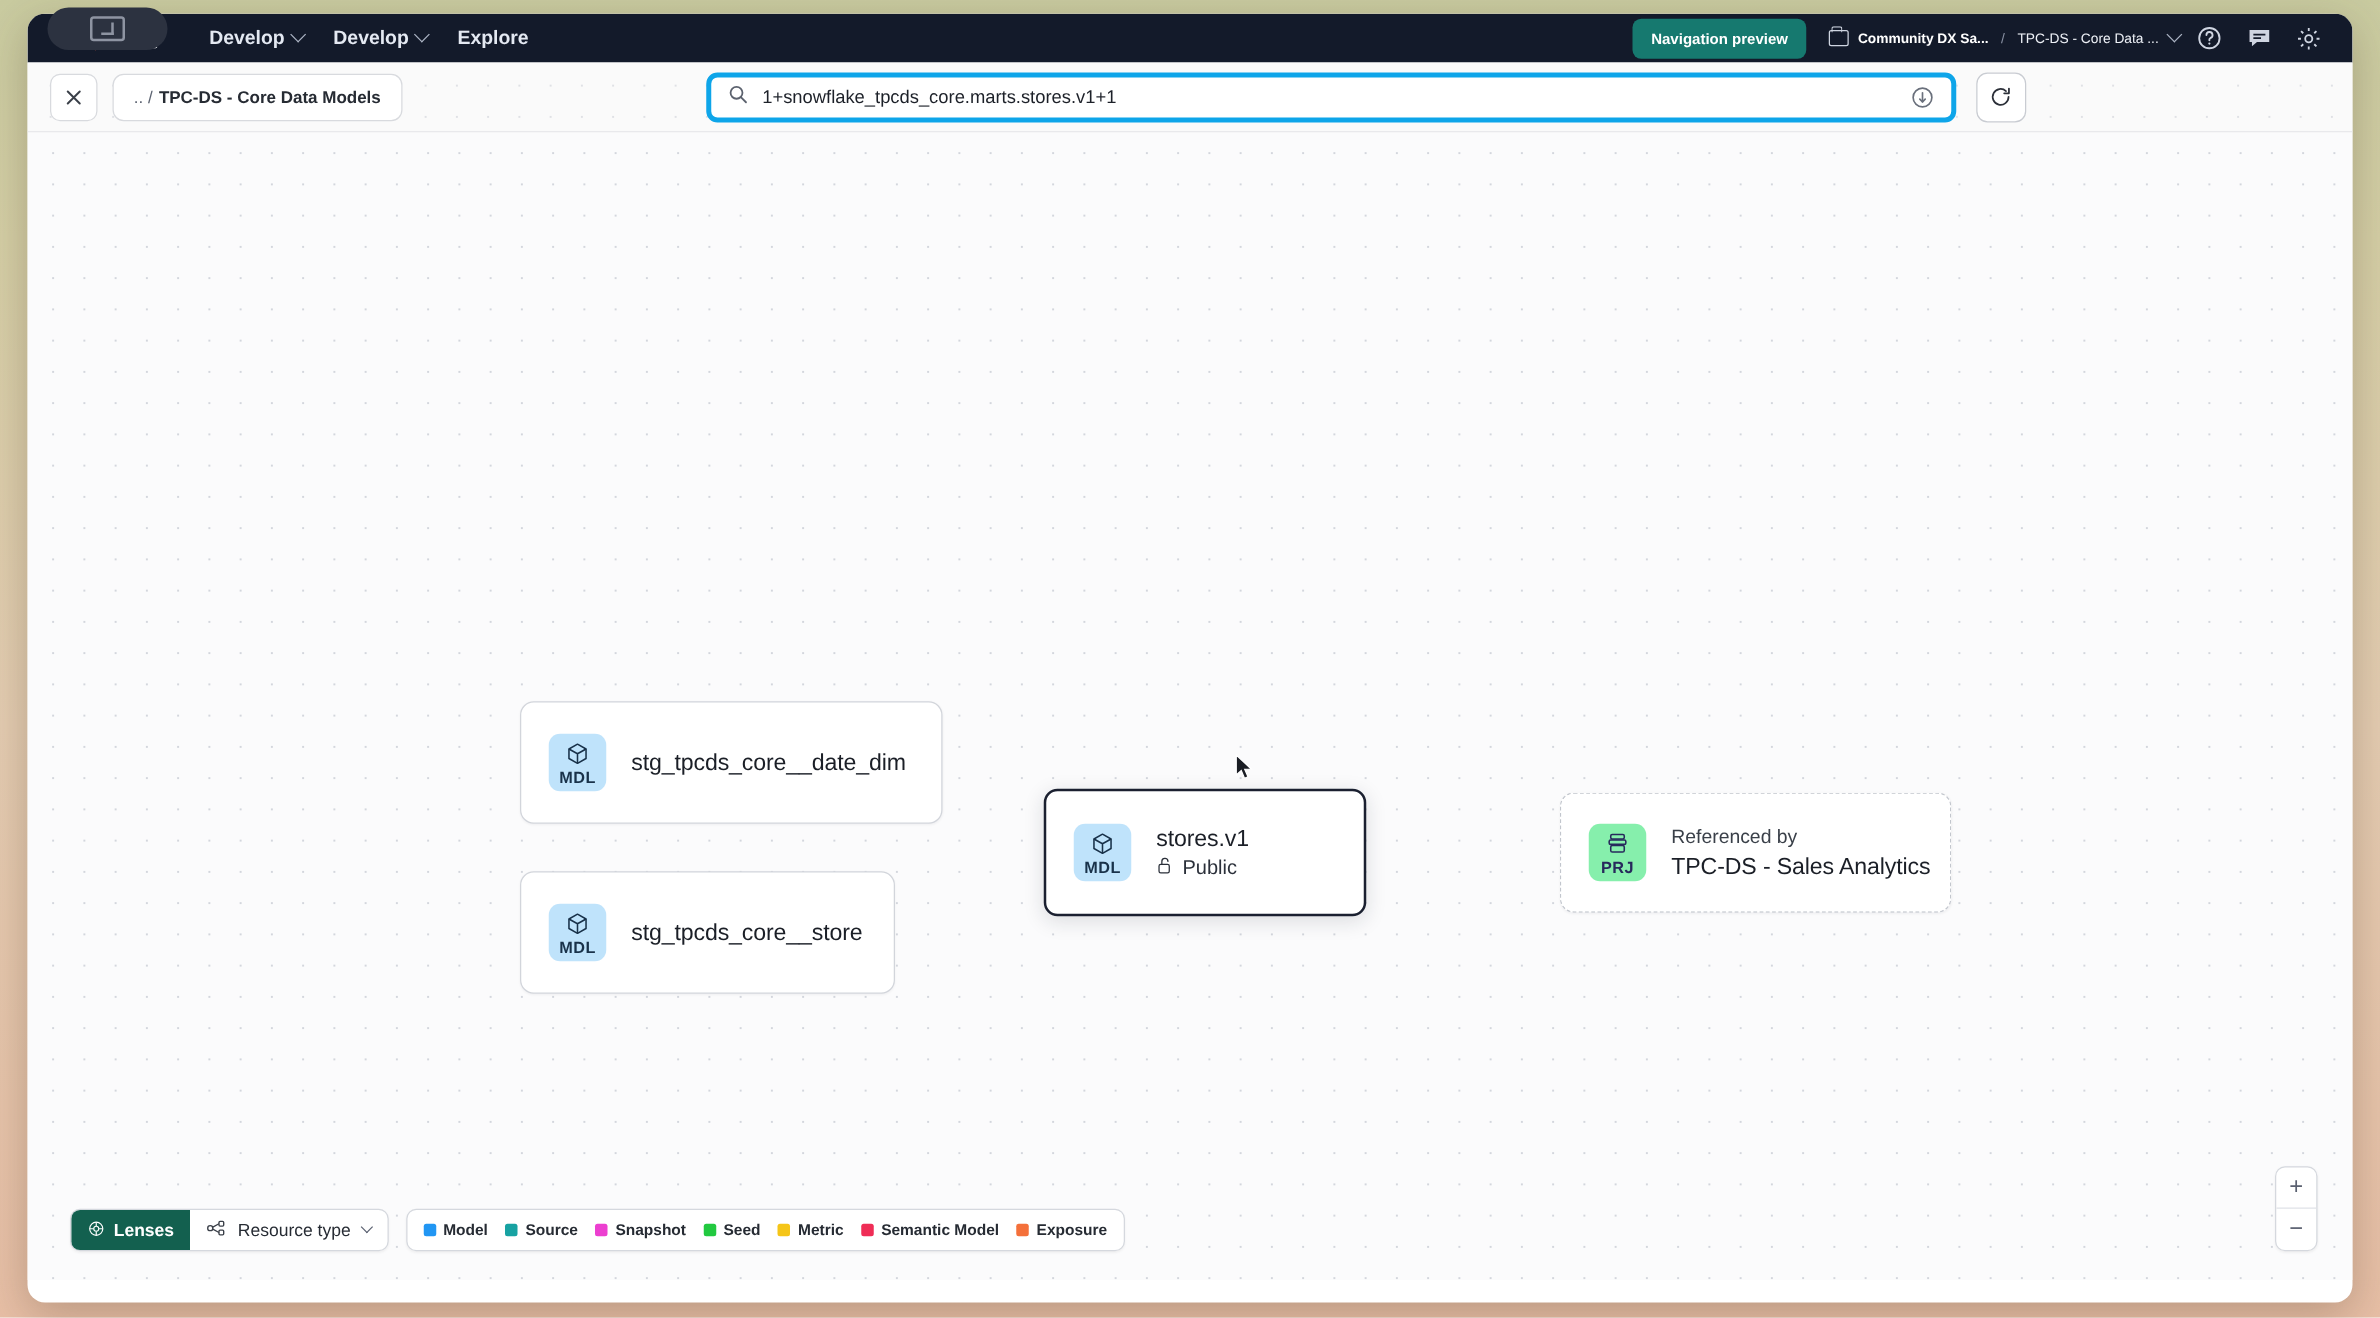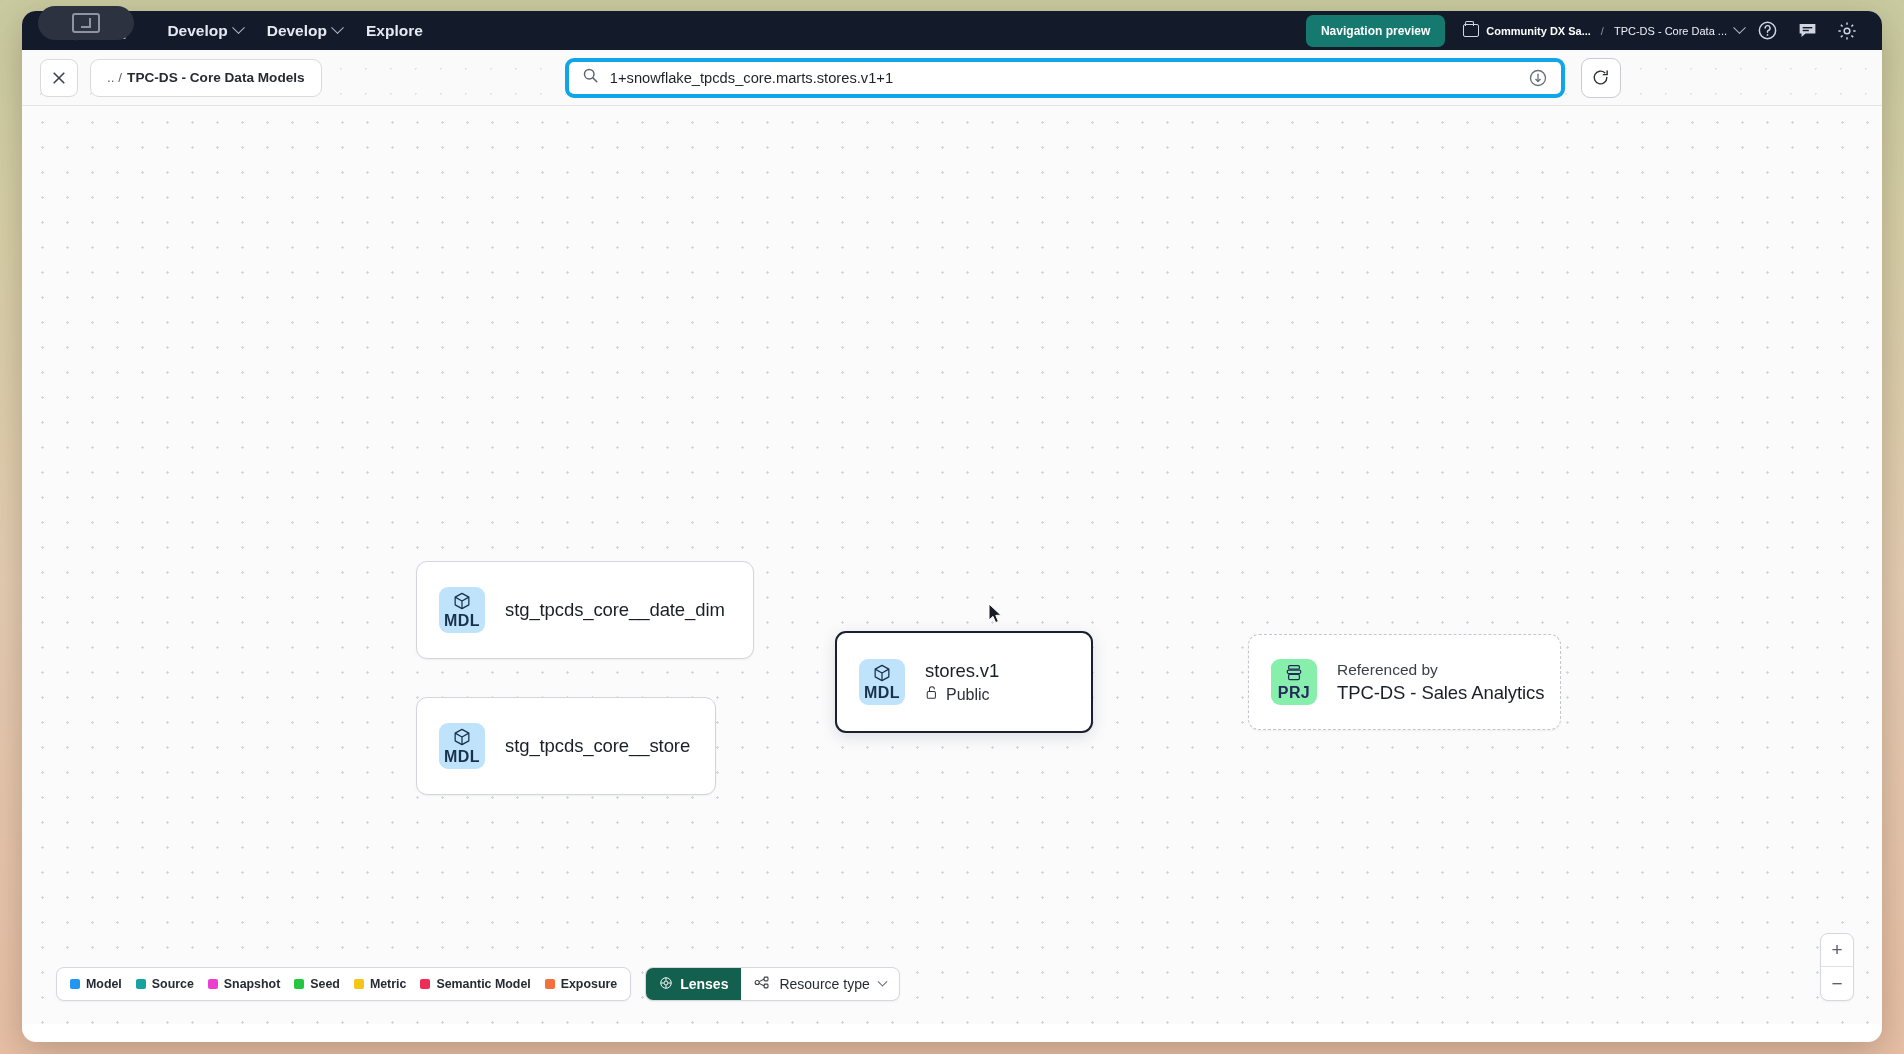--- a/index.html
+++ b/index.html
@@ -113,21 +113,21 @@
     position:absolute; background:#fff; border:1px solid #d2d5db; border-radius:11px;
     display:flex; align-items:center; padding:0 22px; cursor:pointer;
     box-shadow:0 1px 2px rgba(20,25,40,.05);
   }
   .node .badge{
     width:46px;height:46px; border-radius:9px; flex:0 0 auto;
     display:flex; flex-direction:column; align-items:center; justify-content:center; gap:0px;
   }
   .badge-mdl{ background:#bfe3fb; color:#19324a; }
   .badge-prj{ background:#86efac; color:#27295c; }
-  .badge .badge-text{ font-size:16px; font-weight:700; letter-spacing:.4px; line-height:1; margin-top:2px;}
+  .badge .badge-text{ font-size:13px; font-weight:700; letter-spacing:.4px; line-height:1; margin-top:2px;}
   .node .node-body{ margin-left:20px; display:flex; flex-direction:column; justify-content:flex-end; gap:3px;}
   .node .node-title{ font-size:18.5px; color:#1b1f27; font-weight:400; white-space:nowrap; letter-spacing:-.1px;}
   .node .node-sub{ font-size:16px; color:#2b303a; display:flex; align-items:center; gap:7px; white-space:nowrap;}
   .node .node-kicker{ font-size:15.5px; color:#3a4049; }
 
   #node-date-dim{ left:394px; top:455px; width:338px; height:98px; }
   #node-store   { left:394px; top:591px; width:300px; height:98px; }
   #node-stores  { left:813px; top:525px; width:258px; height:102px;
                   border:2.2px solid #1b2030; box-shadow:0 4px 16px rgba(25,30,45,.13); }
   #node-prj     { left:1226px; top:528px; width:313px; height:96px;
@@ -347,53 +347,20 @@
         <div class="node-kicker">Referenced by</div>
         <div class="node-title">TPC-DS - Sales Analytics</div>
       </div>
     </div>
 
     <svg id="cursor" viewBox="0 0 16 22">
       <path d="M1,1 L1,17 L5,13.4 L7.6,19.6 L10.4,18.4 L7.8,12.4 L13,12.2 Z" fill="#1a1d24" stroke="#fff" stroke-width="1"></path>
     </svg>
 
     <div id="bottom-left-controls">
-      <div class="ctrl-group">
-        <div id="legend-group">
-            <div class="legend-item">
-              <span class="legend-swatch" style="background: rgb(33, 150, 243);"></span>
-              <span>Model</span>
-            </div>
-            <div class="legend-item">
-              <span class="legend-swatch" style="background: rgb(23, 162, 162);"></span>
-              <span>Source</span>
-            </div>
-            <div class="legend-item">
-              <span class="legend-swatch" style="background: rgb(236, 63, 208);"></span>
-              <span>Snapshot</span>
-            </div>
-            <div class="legend-item">
-              <span class="legend-swatch" style="background: rgb(34, 201, 64);"></span>
-              <span>Seed</span>
-            </div>
-            <div class="legend-item">
-              <span class="legend-swatch" style="background: rgb(245, 197, 24);"></span>
-              <span>Metric</span>
-            </div>
-            <div class="legend-item">
-              <span class="legend-swatch" style="background: rgb(239, 45, 86);"></span>
-              <span>Semantic Model</span>
-            </div>
-            <div class="legend-item">
-              <span class="legend-swatch" style="background: rgb(244, 112, 58);"></span>
-              <span>Exposure</span>
-            </div>
-          </div>
-      </div>
-
       <div class="ctrl-group">
         <div id="lenses-btn">
           <span>
             <svg width="14" height="14" viewBox="0 0 24 24" fill="none" stroke="#fff" stroke-width="1.6">
               <circle cx="12" cy="12" r="9"></circle>
                 <circle cx="12" cy="12" r="3.4"></circle>
               <path d="M12 3v5.2M12 15.6V21M3 12h5.4M15.8 12H21"></path>
             </svg>
           </span>
           <span>Lenses</span>
@@ -404,20 +371,53 @@
               <circle cx="4.4" cy="10" r="2.8"></circle>
               <rect x="14" y="2.6" width="5.2" height="5.2" rx="1.2"></rect>
               <rect x="14" y="12.2" width="5.2" height="5.2" rx="1.2"></rect>
               <path d="M7.2 8.8 14 5.2M7.2 11.2 14 14.8"></path>
             </svg>
           </span>
           <span>Resource type</span>
           <span class="caret" style="border-color:#5a6070;width:7px;height:7px;"></span>
         </div>
       </div>
+
+      <div class="ctrl-group">
+        <div id="legend-group">
+            <div class="legend-item">
+              <span class="legend-swatch" style="background: rgb(33, 150, 243);"></span>
+              <span>Model</span>
+            </div>
+            <div class="legend-item">
+              <span class="legend-swatch" style="background: rgb(23, 162, 162);"></span>
+              <span>Source</span>
+            </div>
+            <div class="legend-item">
+              <span class="legend-swatch" style="background: rgb(236, 63, 208);"></span>
+              <span>Snapshot</span>
+            </div>
+            <div class="legend-item">
+              <span class="legend-swatch" style="background: rgb(34, 201, 64);"></span>
+              <span>Seed</span>
+            </div>
+            <div class="legend-item">
+              <span class="legend-swatch" style="background: rgb(245, 197, 24);"></span>
+              <span>Metric</span>
+            </div>
+            <div class="legend-item">
+              <span class="legend-swatch" style="background: rgb(239, 45, 86);"></span>
+              <span>Semantic Model</span>
+            </div>
+            <div class="legend-item">
+              <span class="legend-swatch" style="background: rgb(244, 112, 58);"></span>
+              <span>Exposure</span>
+            </div>
+          </div>
+      </div>
     </div>
 
     <div id="zoom-controls">
       <div class="zoom-btn" id="zoom-in-btn">+</div>
       <div class="zoom-btn" id="zoom-out-btn">−</div>
     </div>
   </div>
 </div>
 
 </body></html>

